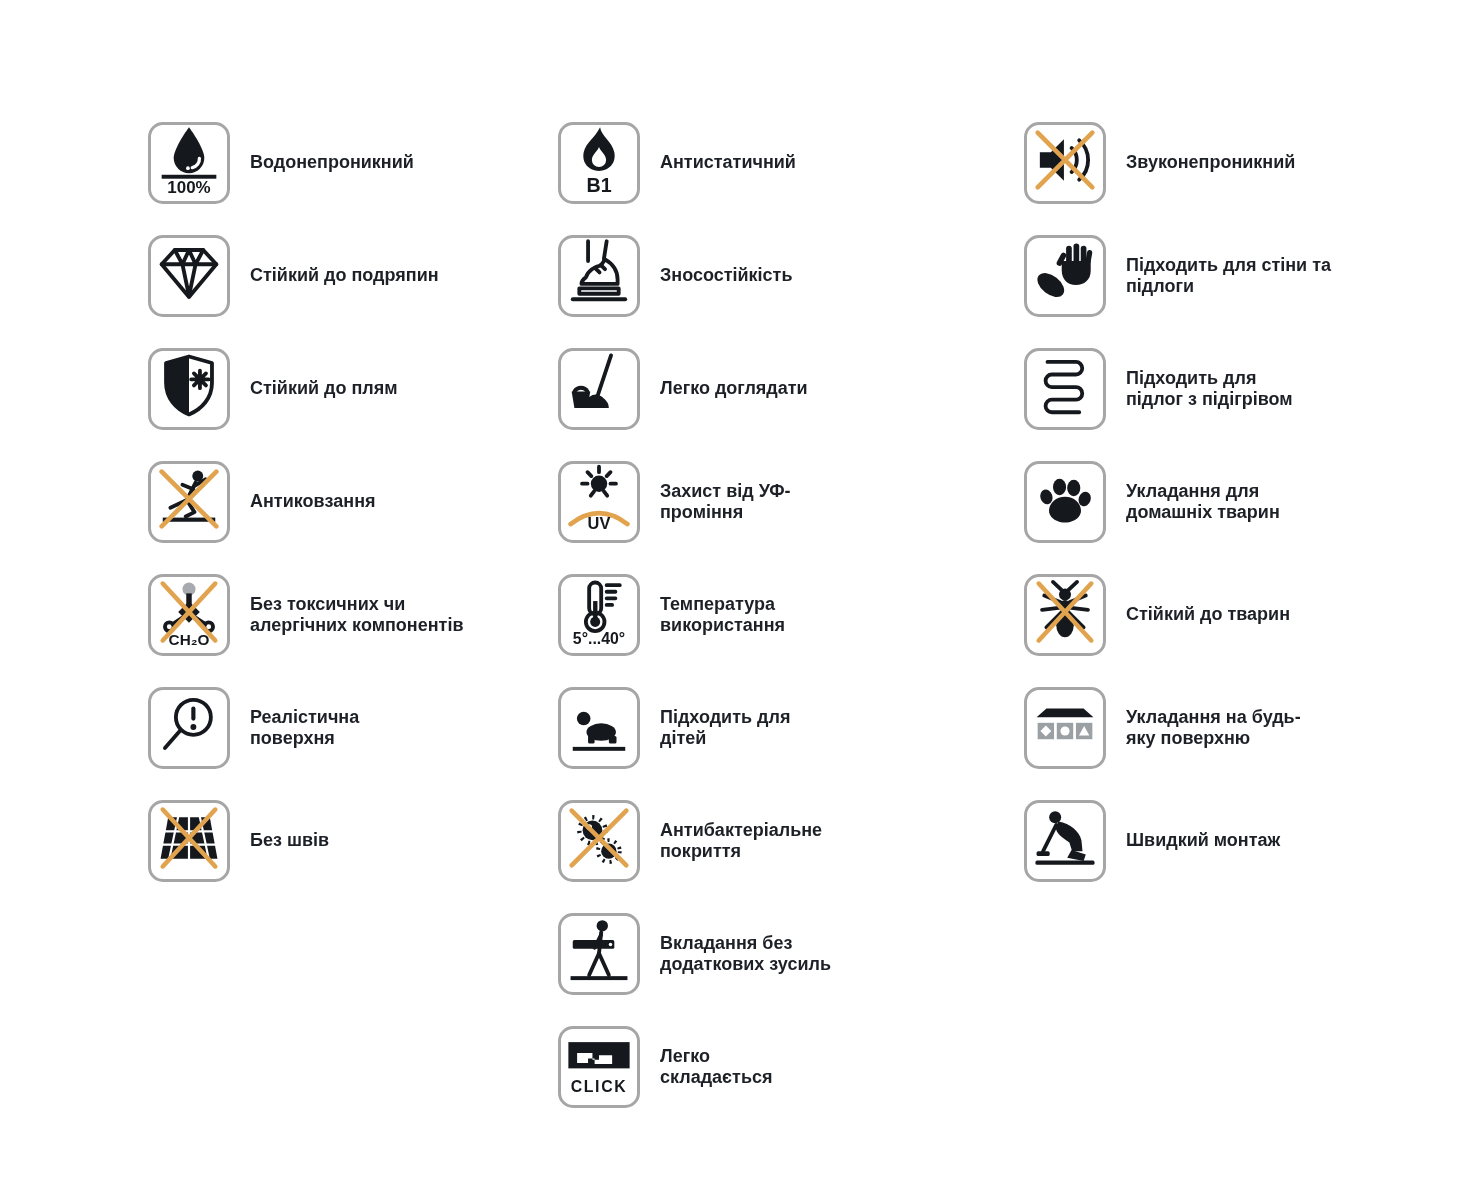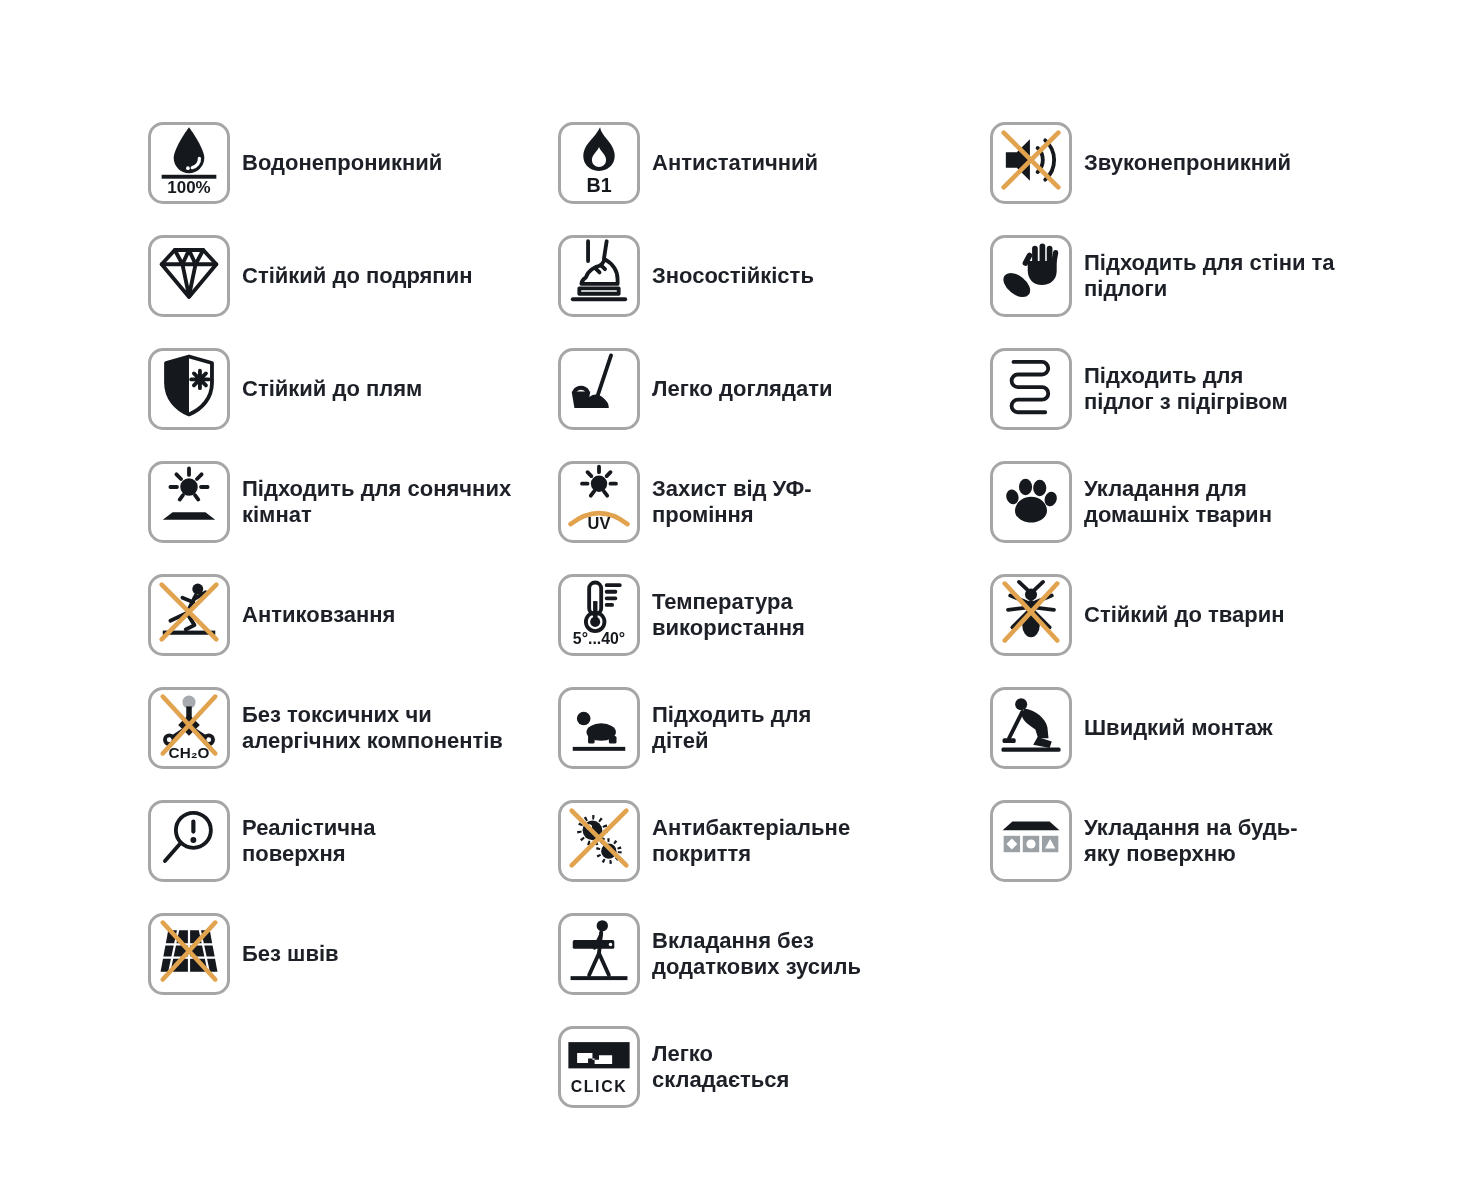--- a/index.html
+++ b/index.html
@@ -6,36 +6,36 @@
   .canvas{
     position:relative;
     width:1467px;height:1200px;
     background:var(--background,#fff);
     font-family:"Liberation Sans",sans-serif;
     overflow:hidden;
   }
   .col{position:absolute;top:122px;display:flex;flex-direction:column;}
   .col-1{left:148px;}
   .col-2{left:558px;}
-  .col-3{left:990px;}
+  .col-3{left:1024px;}
   .item{display:flex;align-items:center;height:82px;margin-bottom:31px;}
   .icon-box{
     flex:0 0 auto;
     width:76px;height:76px;
     border:3px solid var(--border,#a6a6a6);
     border-radius:15px;
     background:#fff;
     display:flex;align-items:flex-start;justify-content:center;
   }
   .icon-box svg{width:70px;height:70px;display:block;}
   .label{
-    margin-left:12px;
+    margin-left:20px;
     max-width:310px;
     font-weight:bold;
-    font-size:22px;
+    font-size:18px;
     line-height:1.18;
     color:var(--text,#1d2127);
     white-space:pre-line;
   }
   svg .g{fill:var(--glyph,#15181d);}
   svg .s{stroke:var(--glyph,#15181d);fill:none;stroke-width:3.5;stroke-linecap:round;stroke-linejoin:round;}
   svg .w{stroke:#fff;fill:none;stroke-linecap:round;}
   svg .cross{stroke:var(--cross,#e2a34f);stroke-width:4.2;stroke-linecap:round;fill:none;}
   svg text{font-family:"Liberation Sans",sans-serif;fill:var(--glyph,#15181d);font-weight:600;}
 </style>
@@ -78,33 +78,20 @@
           <path class="g" d="M32 5 L11 11 V29 C11 43 20 53 32 58 Z"></path>
           <g class="s" stroke-width="2.2">
             <path d="M42 18 V34 M34 26 H50 M36.5 20.5 L47.5 31.5 M47.5 20.5 L36.5 31.5"></path>
           </g>
           <circle class="g" cx="42" cy="26" r="3.2"></circle>
         </svg>
       </div>
       <div class="label">Стійкий до плям</div>
     </div>
 
-    <div class="item">
-      <div class="icon-box">
-        <svg viewBox="0 0 64 64">
-          <circle class="g" cx="32" cy="21" r="8"></circle>
-          <g class="s" stroke-width="3">
-            <path d="M32 4 v6 M43.5 9.5 l-4.2 4.2 M49 21 h-6 M20.5 9.5 l4.2 4.2 M15 21 h6 M23.5 32.5 l3 -4 M40.5 32.5 l-3 -4"></path>
-          </g>
-          <path class="g" d="M8 51 L17 44 H47 L56 51 Z"></path>
-        </svg>
-      </div>
-      <div class="label">Підходить для сонячних
-кімнат</div>
-    </div>
 
     <div class="item">
       <div class="icon-box">
         <svg viewBox="0 0 64 64">
           <circle class="g" cx="40" cy="11" r="5"></circle>
           <g class="s" stroke-width="4.6">
             <path d="M38 17 L30 33"></path>
             <path d="M37 20 L47 14"></path>
             <path d="M36 23 L26 19"></path>
             <path d="M30 33 L15 40"></path>
@@ -385,45 +372,45 @@
               <path d="M8 6 L56 58 M56 6 L8 58"></path>
             </g>
         </svg>
       </div>
       <div class="label">Стійкий до тварин</div>
     </div>
 
     <div class="item">
       <div class="icon-box">
         <svg viewBox="0 0 64 64">
+          <path class="g" d="M6 25 L15 17 H49 L58 25 Z"></path>
+          <g fill="#9aa0a4">
+            <rect x="7" y="30" width="15" height="15"></rect>
+            <rect x="24.5" y="30" width="15" height="15"></rect>
+            <rect x="42" y="30" width="15" height="15"></rect>
+          </g>
+          <rect x="11" y="34" width="7" height="7" fill="#fff" transform="rotate(45 14.5 37.5)"></rect>
+          <circle cx="32" cy="37.5" r="4.2" fill="#fff"></circle>
+          <path fill="#fff" d="M49.5 33 L54.2 41.5 H44.8 Z"></path>
+        </svg>
+      </div>
+      <div class="label">Укладання на будь-
+яку поверхню</div>
+    </div>
+
+    <div class="item">
+      <div class="icon-box">
+        <svg viewBox="0 0 64 64">
           <g class="g">
             <circle cx="23" cy="13" r="5.5"></circle>
             <path d="M26 17 C37 19 45 26 47 34 L48 44 H38.5 L36 36 C30 32 23.5 28 23.5 22 Z"></path>
             <path d="M38 43 L51 47 L49 53 L34 50 Z"></path>
             <rect x="6" y="44" width="12" height="4.5" rx="1.5"></rect>
             <rect x="5" y="52.5" width="54" height="4" rx="1.5"></rect>
           </g>
           <path class="s" stroke-width="4.6" d="M24 20 L12 44"></path>
         </svg>
       </div>
       <div class="label">Швидкий монтаж</div>
     </div>
 
-    <div class="item">
-      <div class="icon-box">
-        <svg viewBox="0 0 64 64">
-          <path class="g" d="M6 25 L15 17 H49 L58 25 Z"></path>
-          <g fill="#9aa0a4">
-            <rect x="7" y="30" width="15" height="15"></rect>
-            <rect x="24.5" y="30" width="15" height="15"></rect>
-            <rect x="42" y="30" width="15" height="15"></rect>
-          </g>
-          <rect x="11" y="34" width="7" height="7" fill="#fff" transform="rotate(45 14.5 37.5)"></rect>
-          <circle cx="32" cy="37.5" r="4.2" fill="#fff"></circle>
-          <path fill="#fff" d="M49.5 33 L54.2 41.5 H44.8 Z"></path>
-        </svg>
-      </div>
-      <div class="label">Укладання на будь-
-яку поверхню</div>
-    </div>
-
   </div>
 </div>
 
 </body></html>

